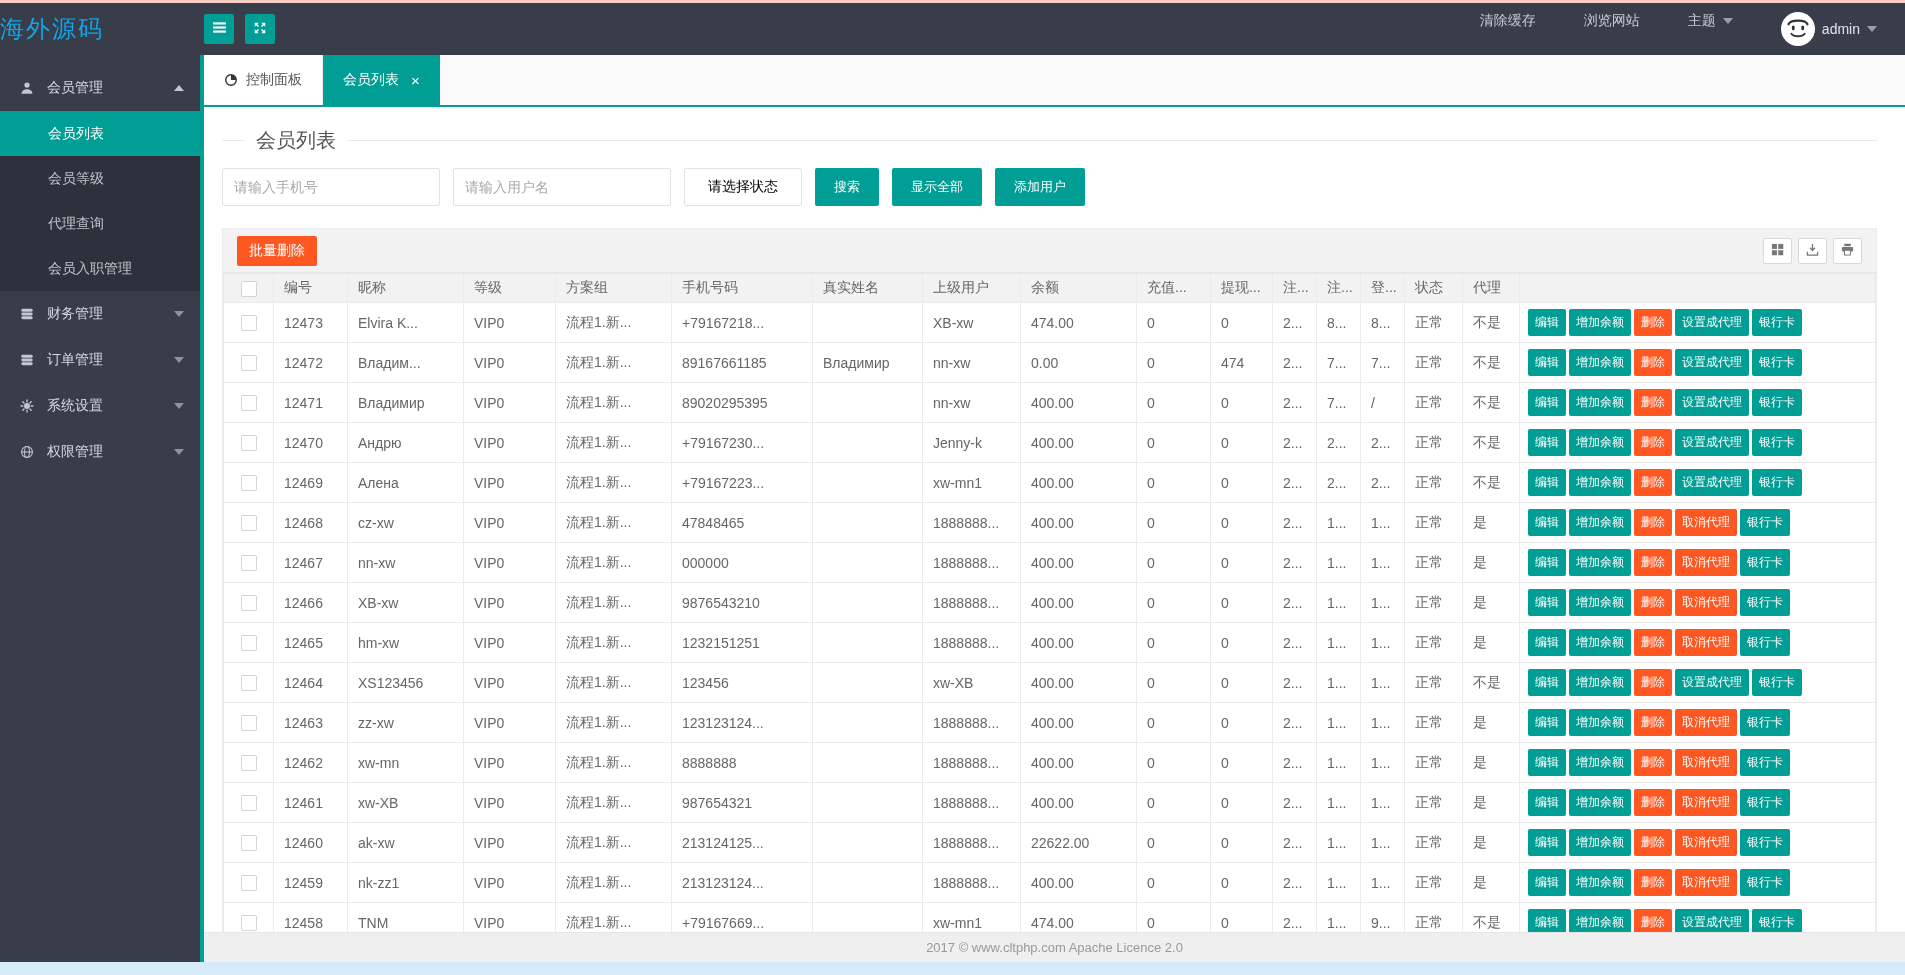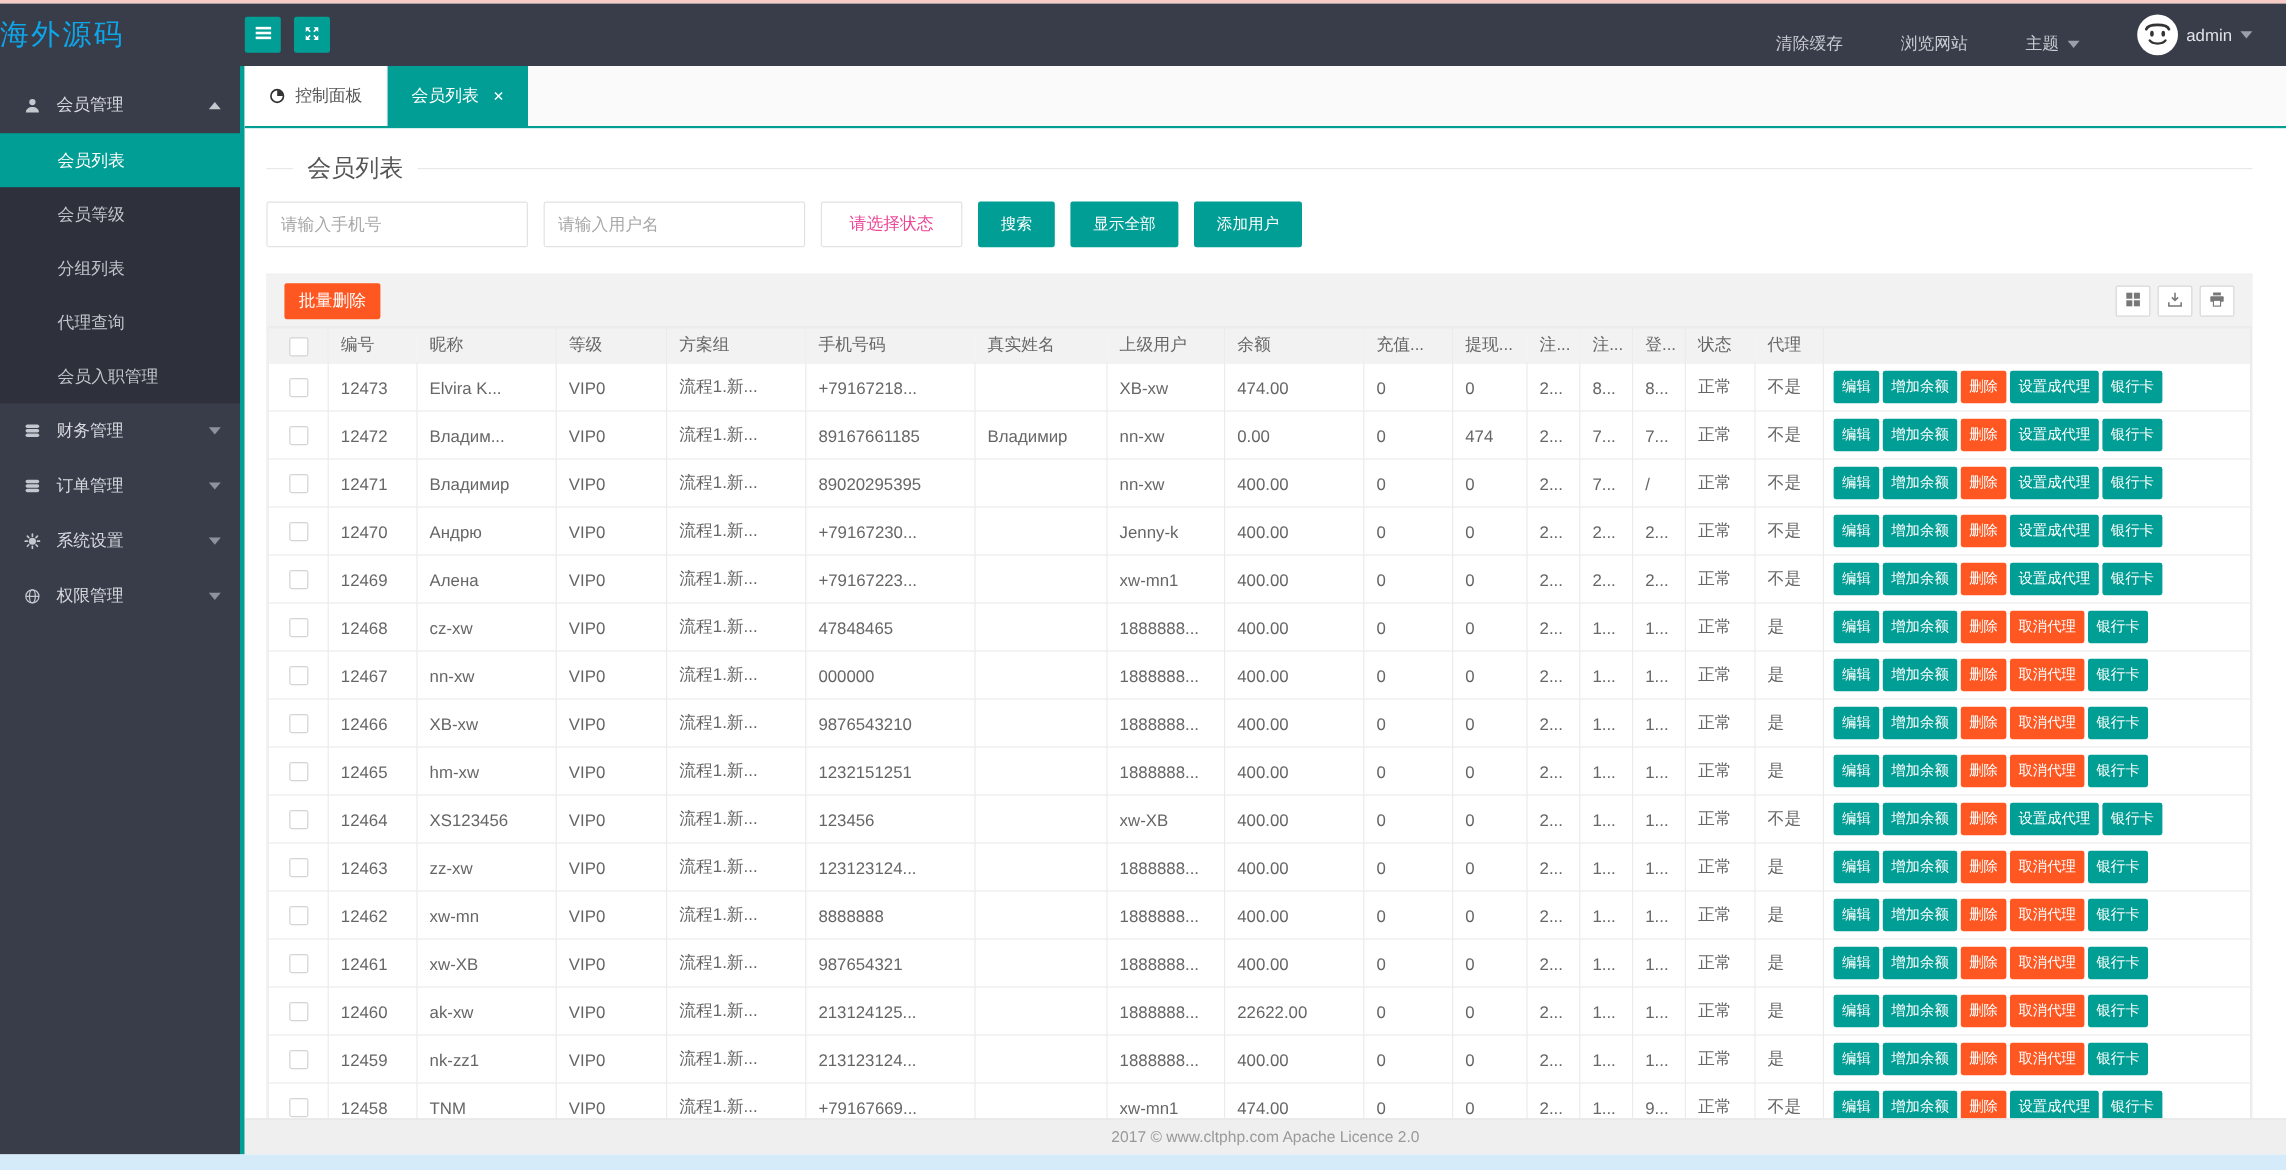--- a/index.html
+++ b/index.html
@@ -9,21 +9,21 @@
 
   .top-strip { height:3px; background:var(--top-strip,#F6CCC5); flex:0 0 3px; }
   .bottom-strip { height:13px; background:var(--bottom-strip,#D5EBF9); flex:0 0 13px; }
 
   
   .topbar { height:52px; flex:0 0 52px; background:var(--dark,#393D49); display:flex; align-items:center; }
   .logo { width:186px; color:#0ea5e9; font-size:24px; letter-spacing:2px; white-space:nowrap; }
   .tb-btns { display:flex; gap:11px; margin-left:18px; }
   .tb-btn { width:30px; height:30px; background:var(--accent,#009E94); color:#fff; border:0; border-radius:2px;
             display:flex; align-items:center; justify-content:center; cursor:pointer; }
-  .tb-right { margin-left:auto; display:flex; align-items:flex-end; gap:48px; padding-right:28px;
+  .tb-right { margin-left:auto; display:flex; align-items:flex-start; gap:48px; padding-right:28px;
               color:#C8CBD2; font-size:14px; }
   .tb-right a { display:flex; align-items:center; gap:7px; cursor:pointer; white-space:nowrap; }
   .dcaret { width:0; height:0; border-left:5px solid transparent; border-right:5px solid transparent;
             border-top:6px solid #9AA0AB; display:inline-block; }
   .avatar { width:34px; height:34px; border-radius:50%; overflow:hidden; display:inline-flex; background:#fff; }
   .user span.uname { color:#E2E4E9; }
 
   
   .body-row { flex:1; display:flex; min-height:0; }
   .sidebar { width:200px; flex:0 0 200px; background:var(--dark,#393D49); padding-top:10px; overflow:hidden; }
@@ -57,21 +57,21 @@
   .field-title h2 { font-size:20px; color:#555; font-weight:400; padding:0 12px; white-space:nowrap; }
   .field-title .line { height:1px; background:#E8E8E8; }
   .field-title .l1 { width:22px; }
   .field-title .l2 { flex:1; }
 
   .search-row { display:flex; gap:13px; margin:14px 2px 22px; }
   .inp { width:218px; height:38px; border:1px solid #E2E2E2; border-radius:2px; padding:0 11px;
          font-size:14px; color:#333; outline:none; font-family:inherit; }
   .inp::placeholder { color:#A8A8A8; }
   .select { width:118px; height:38px; border:1px solid #E2E2E2; border-radius:2px; display:flex;
-            align-items:center; justify-content:center; font-size:14px; color:#ec4899; background:#fff; cursor:pointer; }
+            align-items:center; justify-content:center; font-size:14px; color:#000000; background:#fff; cursor:pointer; }
   .btn { height:38px; padding:0 19px; background:var(--accent,#009E94); color:#fff; border:0; border-radius:2px;
          font-size:13px; cursor:pointer; font-family:inherit; white-space:nowrap; }
 
   
   .table-card { border:1px solid #ECECEC; margin:0 2px; background:#fff; }
   .toolbar { height:44px; background:#F2F2F2; border-bottom:1px solid #E6E6E6; display:flex;
              align-items:center; padding:0 14px; }
   .batch { height:30px; padding:0 12px; background:var(--danger,#FF5722); color:#fff; border:0; border-radius:2px;
            font-size:14px; cursor:pointer; font-family:inherit; }
   .tool-icons { margin-left:auto; display:flex; gap:6px; }
@@ -148,21 +148,20 @@
                 <circle cx="8" cy="4.6" r="3"></circle>
                 <path d="M1.8 14.5c0-3.4 2.8-5.2 6.2-5.2s6.2 1.8 6.2 5.2z"></path>
               </svg>
             </span>
             <span>会员管理</span>
             <span class="caret up"></span>
           </div>
           <div class="submenu">
             <div class="sub-item active">会员列表</div>
             <div class="sub-item">会员等级</div>
-            <div class="sub-item">分组列表</div>
             <div class="sub-item">代理查询</div>
             <div class="sub-item">会员入职管理</div>
           </div>
           <div class="side-item">
             <span class="s-icon">
               <svg viewBox="0 0 16 16" width="14" height="14" fill="currentColor">
                 <rect x="1.5" y="2" width="13" height="3.4" rx="1.7"></rect>
                 <rect x="1.5" y="6.3" width="13" height="3.4" rx="1.7"></rect>
                 <rect x="1.5" y="10.6" width="13" height="3.4" rx="1.7"></rect>
               </svg>

